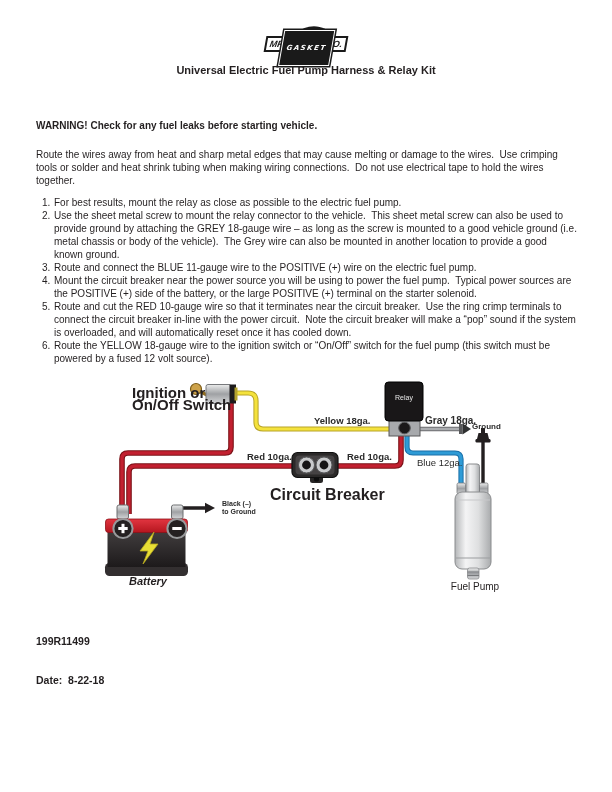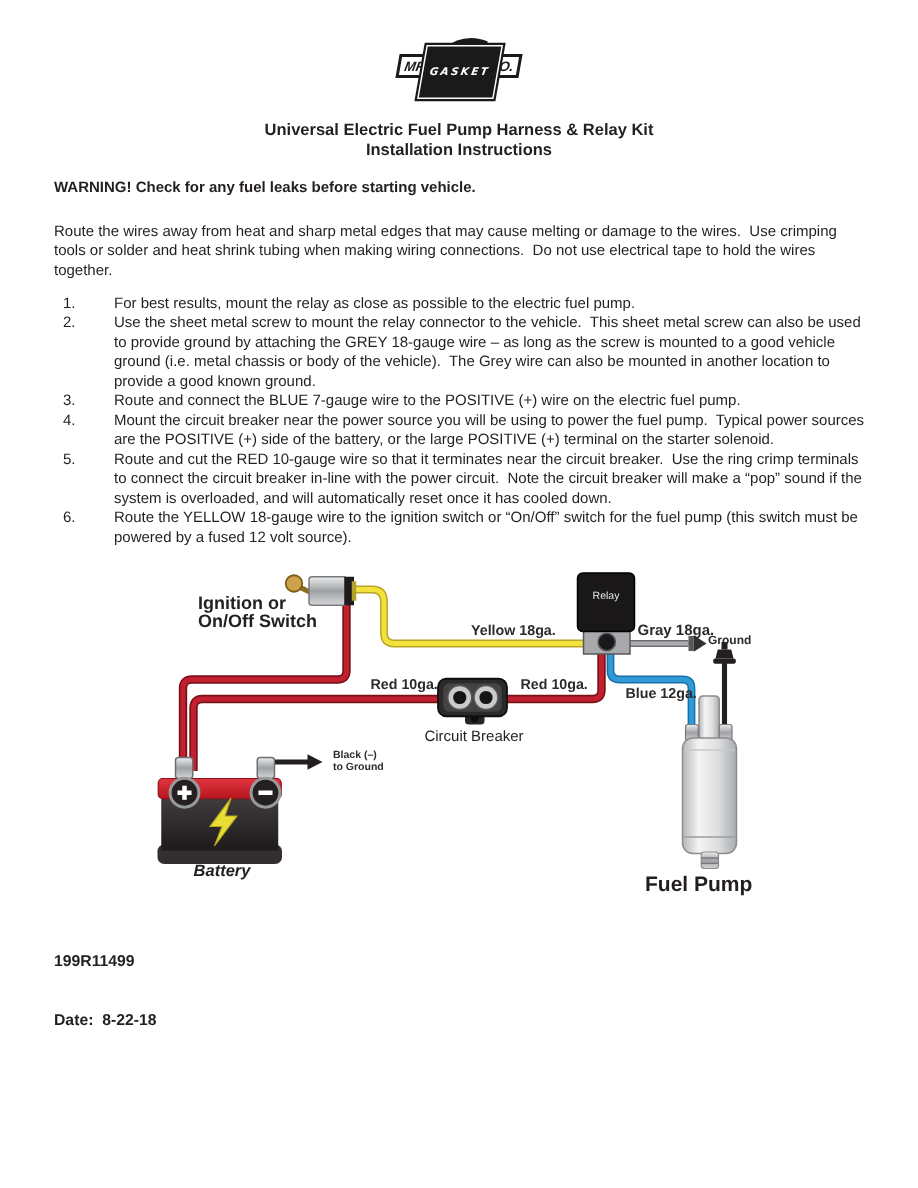--- a/index.html
+++ b/index.html
@@ -16,90 +16,89 @@
   .logo-g { position:relative; font-weight:bold; font-style:italic;
             font-size:44px; line-height:34px; color:#1a1a1a; margin:0 -3px; z-index:1;
             font-family:"DejaVu Sans", sans-serif; }
   .gasket-bar { position:absolute; left:53%; top:62%; transform:translate(-50%,-50%);
                 background:#1a1a1a; color:#ffffff; border:1.5px solid #ffffff;
                 box-shadow:0 0 0 1.5px #1a1a1a; font-size:7px; font-weight:bold;
                 font-style:italic; letter-spacing:1.5px; padding:0 4px; white-space:nowrap; }
   .reg-mark { position:absolute; right:-6px; bottom:-4px; font-size:6px; font-style:normal; }
   
   .title-block { position:absolute; top:64px; left:0; right:0; text-align:center;
-                 font-weight:bold; font-size:11px; line-height:13px;margin-top:17px; }
+                 font-weight:bold; font-size:11px; line-height:13px; }
   
   .warning { position:absolute; left:36px; top:120px; width:545px;
              font-weight:bold; font-size:10px; white-space:pre-wrap; }
   .intro { position:absolute; left:36px; top:148px; width:545px;
            font-size:10px; line-height:13px; white-space:pre-wrap; }
   .steps { position:absolute; left:42px; top:196px; width:536px;
            font-size:10px; line-height:13px; }
   .step { display:flex; }
   .step-num { flex:none; width:12px; }
-  .step-text { flex:1; margin-left:22px; white-space:pre-wrap; }
+  .step-text { flex:1; margin-left:0; white-space:pre-wrap; }
   
   .diagram { position:absolute; left:0; top:380px; width:612px; height:235px; }
   .diagram svg { position:absolute; left:0; top:0; }
   .dlbl { position:absolute; color:#2b2b2b; white-space:nowrap; }
-  .lbl-ignition { left:132px; top:17px; font-weight:bold; font-size:12px;
+  .lbl-ignition { left:132px; top:7px; font-weight:bold; font-size:15px;
                   line-height:11.5px; color:#231f20; }
   .lbl-relay { left:385px; top:14px; width:38px; text-align:center;
                color:#e8e8e8; font-size:7px; }
   .lbl-yellow { left:314px; top:35px; font-size:9.5px; font-weight:600; }
   .lbl-gray   { left:425px; top:35px; font-size:10px; font-weight:600; }
   .lbl-ground { left:472px; top:42px; font-size:8px; font-weight:600; }
   .lbl-red-left  { left:247px; top:71px; font-size:9.5px; font-weight:600; }
   .lbl-red-right { left:347px; top:71px; font-size:9.5px; font-weight:600; }
-  .lbl-blue   { left:417px; top:77px; font-size:9.5px; font-weight:700; }
+  .lbl-blue   { left:417px; top:77px; font-size:9.5px; font-weight:400; }
   .lbl-black  { left:222px; top:120px; font-size:7px; line-height:7.5px; font-weight:600; }
   .lbl-battery { left:108px; top:195px; width:80px; text-align:center;
                  font-weight:bold; font-size:11px; color:#231f20;font-style:italic; }
   .lbl-breaker { left:270px; top:106px; width:92px; text-align:center;
-                 font-weight:normal; font-size:10px; color:#231f20; }
-  .lbl-pump { left:430px; top:201px; width:90px; 
-              font-weight:bold; font-size:14px; color:#231f20; }
+                 font-weight:bold; font-size:16px; color:#231f20; }
+  .lbl-pump { left:430px; top:201px; width:90px; text-align:center;
+              font-weight:normal; font-size:10px; color:#231f20; }
   
   .footer { position:absolute; left:36px; top:609px; font-weight:bold;
             font-size:10.5px; line-height:13px; white-space:pre-wrap; }
 </style>
 </head>
 <body>
 
 <div class="page">
 
   <div class="logo">
     <span class="logo-box">MR.</span>
     <span class="logo-g"><span>G</span>
       <span class="gasket-bar">GASKET</span>
       <span class="reg-mark">®</span>
     </span>
     <span class="logo-box">CO.</span>
   </div>
 
   <div class="title-block">
     <div>Universal Electric Fuel Pump Harness &amp; Relay Kit</div>
-    <div>Installation Instructions</div>
   </div>
 
   <div class="warning">WARNING! Check for any fuel leaks before starting vehicle.</div>
   <div class="intro">Route the wires away from heat and sharp metal edges that may cause melting or damage to the wires.  Use crimping tools or solder and heat shrink tubing when making wiring connections.  Do not use electrical tape to hold the wires together.</div>
 
   <div class="steps">
     <div class="step">
       <span class="step-num">1.</span>
       <span class="step-text">For best results, mount the relay as close as possible to the electric fuel pump.</span>
     </div>
     <div class="step">
       <span class="step-num">2.</span>
       <span class="step-text">Use the sheet metal screw to mount the relay connector to the vehicle.  This sheet metal screw can also be used to provide ground by attaching the GREY 18-gauge wire – as long as the screw is mounted to a good vehicle ground (i.e. metal chassis or body of the vehicle).  The Grey wire can also be mounted in another location to provide a good known ground.</span>
     </div>
     <div class="step">
       <span class="step-num">3.</span>
-      <span class="step-text">Route and connect the BLUE 7-gauge wire to the POSITIVE (+) wire on the electric fuel pump.</span>
+      <span class="step-text">Route and connect the BLUE 11-gauge wire to the POSITIVE (+) wire on the electric fuel pump.</span>
     </div>
     <div class="step">
       <span class="step-num">4.</span>
       <span class="step-text">Mount the circuit breaker near the power source you will be using to power the fuel pump.  Typical power sources are the POSITIVE (+) side of the battery, or the large POSITIVE (+) terminal on the starter solenoid.</span>
     </div>
     <div class="step">
       <span class="step-num">5.</span>
       <span class="step-text">Route and cut the RED 10-gauge wire so that it terminates near the circuit breaker.  Use the ring crimp terminals to connect the circuit breaker in-line with the power circuit.  Note the circuit breaker will make a “pop” sound if the system is overloaded, and will automatically reset once it has cooled down.</span>
     </div>
     <div class="step">

